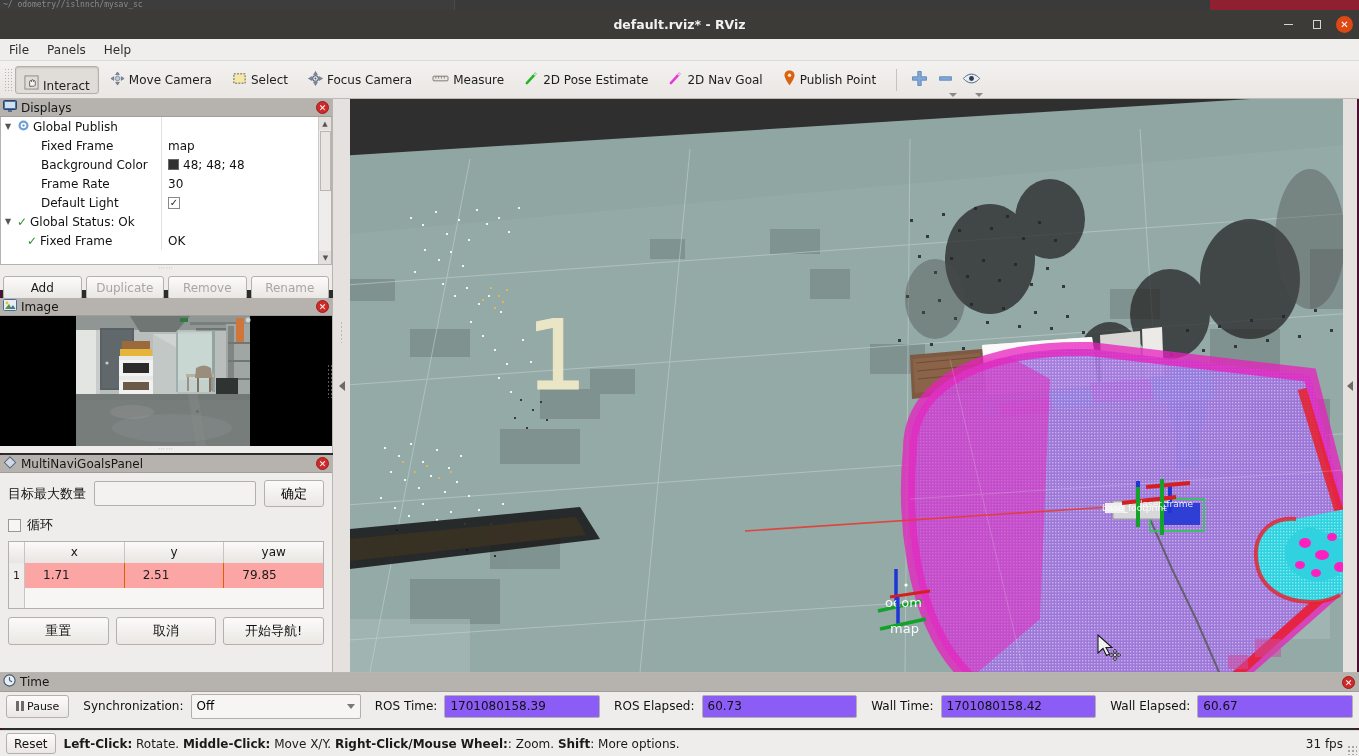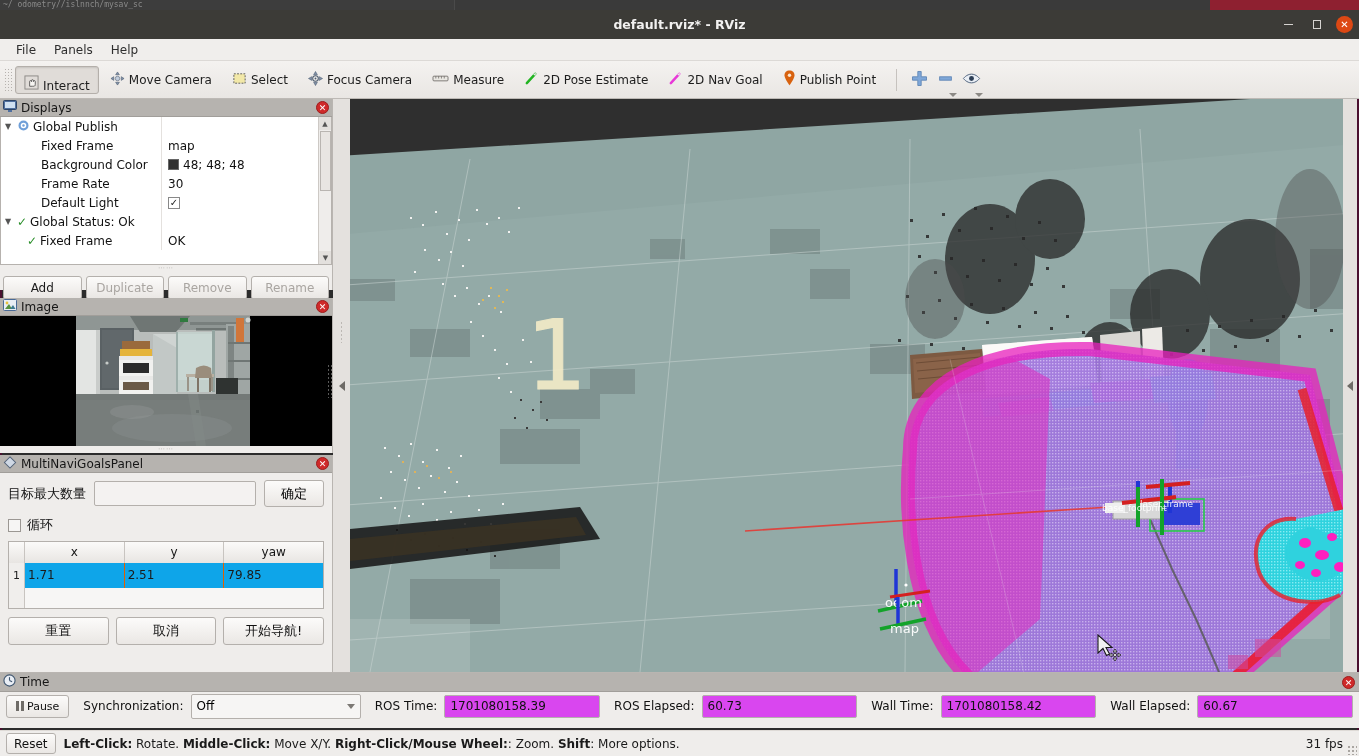--- a/index.html
+++ b/index.html
@@ -41,21 +41,21 @@
     justify-content: center; color: #d6d3d0; font-size: 12px; cursor: pointer; }
   .win-btn.close { background: #dd4814; border-radius: 50%; color: #fff;
     font-size: 10px; font-weight: bold; }
   .win-btn .minglyph { display:block; width:9px; height:1px; background:#d6d3d0; }
   .win-btn .maxglyph { display:block; width:8px; height:9px; border:1px solid #d6d3d0; }
 
   
   .menubar {
     position: absolute; left: 0; top: 39px; width: 1359px; height: 22px;
     background: #f0eeec; border-bottom: 1px solid #dcd9d6;
-    display: flex; align-items: center; padding-left: 7px;
+    display: flex; align-items: center; 
   }
   .menubar .mi { padding: 2px 9px; color: #2e2e2e; font-size: 12px; cursor: pointer; }
 
   
   .toolbar {
     position: absolute; left: 0; top: 61px; width: 1359px; height: 38px;
     background: linear-gradient(#f4f2f0,#e9e6e3);
     border-bottom: 1px solid #bdb9b5;
     display: flex; align-items: center; padding-left: 4px;
   }
@@ -139,22 +139,22 @@
   .navi-cyc { display: flex; align-items: center; gap: 6px; margin-top: 9px; }
   .navi-cyc .cbox2 { width: 13px; height: 13px; border: 1px solid #9b9793; background:#f6f5f4; }
   .gtable { margin-top: 7px; border: 1px solid #b4b0ac; background: #fff; }
   .gthead { display: flex; height: 21px; background: linear-gradient(#fbfaf9,#e8e5e2); }
   .gthead .gcorner { width: 16px; border-right: 1px solid #c8c4c0; }
   .gthead .gth { flex: 1; text-align: center; line-height: 21px; font-size: 12px;
     color: #141414; border-right: 1px solid #c8c4c0; }
   .gtrow { display: flex; height: 25px; }
   .gtrow .gidx { width: 16px; background: #f0eeec; border-right: 1px solid #c8c4c0;
     font-size: 11px; line-height: 25px; text-align: center; color: #222; }
-  .gtrow .gtd { flex: 1; background: #0ea5e9; color: #1b1b1b; font-size: 12px;
-    line-height: 25px; padding-left: 3px; border-right: 1px solid #e06000; }
+  .gtrow .gtd { flex: 1; background: #fca5a5; color: #1b1b1b; font-size: 12px;
+    line-height: 25px; padding-left: 18px; border-right: 1px solid #e06000; }
   .gtempty { display:flex; height: 20px; }
   .gtempty .gidx { width: 16px; background:#f0eeec; border-right:1px solid #c8c4c0; }
   .gtempty .gfill { flex:1; background:#f7f6f5; }
   .navi-btns { display: flex; gap: 7px; padding: 8px 8px 0 8px; }
   .navi-btns button { flex: 1; height: 28px; font-size: 13px;
     background: linear-gradient(#fcfbfa,#eae7e4); border: 1px solid #b4b0ac;
     border-radius: 3px; cursor: pointer; font-family: inherit; color:#111; }
 
   
   #render-view { position: absolute; left: 350px; top: 99px; width: 993px; height: 573px;
@@ -176,21 +176,21 @@
     border-radius:3px; font-size:11px; cursor:pointer; color:#111; }
   .pausebtn .bars { display:flex; gap:2px; }
   .pausebtn .bars i { width:3px; height:10px; background:#6f6c68; display:block; }
   .tlabel { font-size: 12px; color: #111; margin: 0 7px 0 14px; white-space: nowrap; }
   .tcombo { width: 175px; height: 25px; background: #f6f5f4; border: 1px solid #b4b0ac;
     border-radius: 2px; display:flex; align-items:center; padding: 0 5px; font-size:12px;
     cursor:pointer; position: relative; }
   .tcombo .cv { flex:1; }
   .tcombo .dn { width:0;height:0;border-left:4px solid transparent;
     border-right:4px solid transparent;border-top:5px solid #7c7975; }
-  .tfield { height: 23px; background: #d946ef; border: 1px solid #b4b0ac;
+  .tfield { height: 23px; background: #8b5cf6; border: 1px solid #b4b0ac;
     border-radius: 2px; padding: 0 5px; font-size: 12px; line-height: 21px;
     color: #111; font-family: inherit; }
   .status-row { display: flex; align-items: center; height: 26px;
     padding: 0 6px; border-top: 1px solid #dedad6; gap: 8px; }
   .resetbtn { height: 21px; padding: 0 7px; font-size: 12px;
     background: linear-gradient(#fcfbfa,#eae7e4); border: 1px solid #b4b0ac;
     border-radius: 3px; cursor: pointer; font-family: inherit; color:#111; }
   .hint { font-size: 12px; color: #1a1a1a; }
   .hint b { font-weight: bold; }
   .fps { margin-left: auto; font-size: 12px; color: #1a1a1a; padding-right: 10px; }

